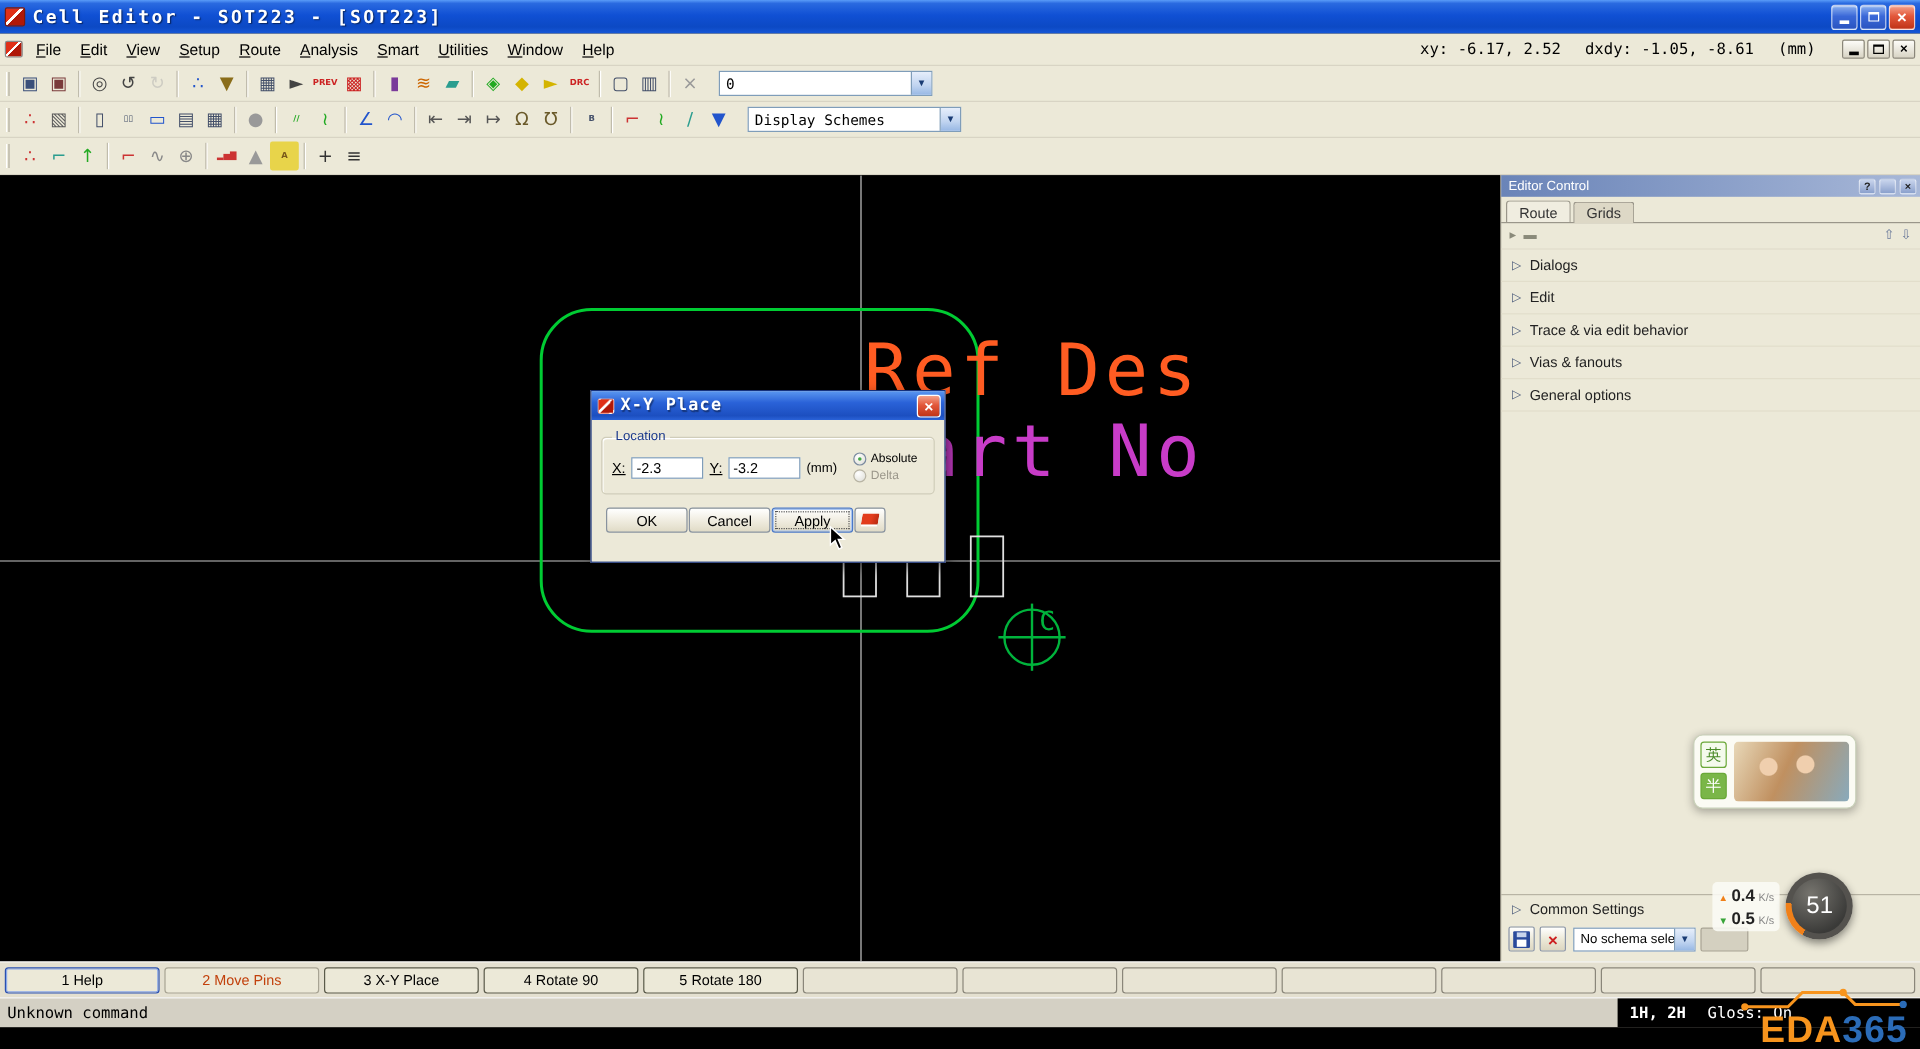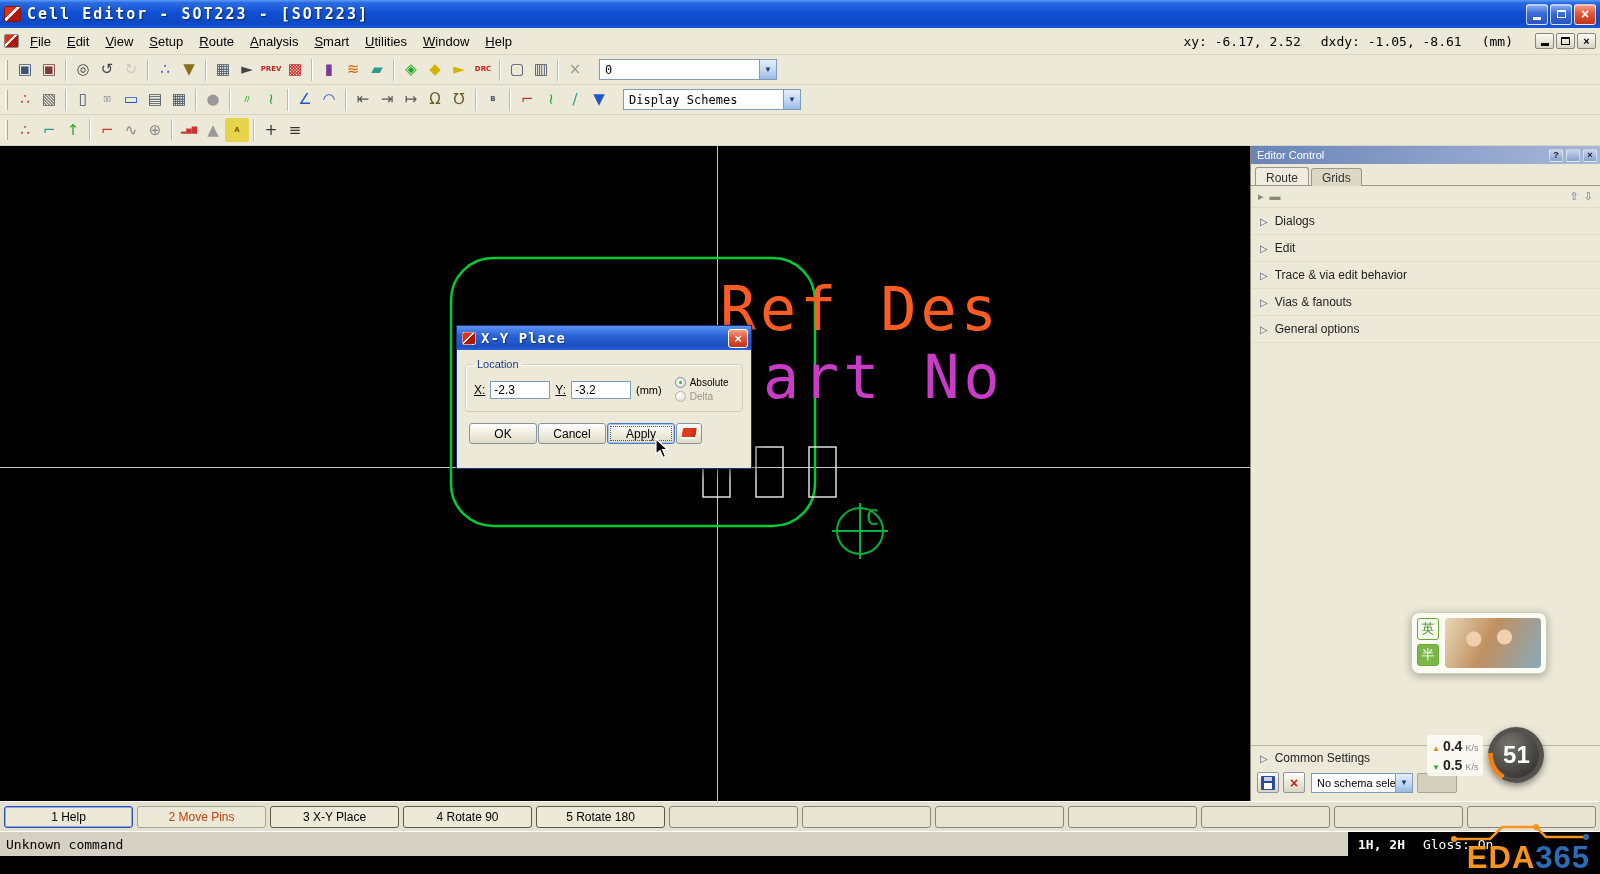--- a/index.html
+++ b/index.html
@@ -48,21 +48,21 @@
   .cv{position:absolute;left:0;top:0;}
   .ch{stroke:#c8c8c8;stroke-width:1;}
   .outline{fill:none;stroke:#00cc33;stroke-width:2.5;}
   .pad{fill:none;stroke:#e0e0e0;stroke-width:1.5;}
   .origin circle,.origin line{fill:none;stroke:#00b33c;stroke-width:2;}
   .origin text{fill:#00b33c;font-size:22px;font-family:"DejaVu Sans Mono",monospace;}
   .refdes{position:absolute;left:720px;top:128px;font-family:"DejaVu Sans Mono",monospace;font-size:60px;letter-spacing:4px;color:#ff5c22;white-space:nowrap;}
   .partno{position:absolute;left:763px;top:196px;font-family:"DejaVu Sans Mono",monospace;font-size:60px;letter-spacing:4px;color:#c83cc8;white-space:nowrap;}
 
   
-  .dialog{position:absolute;left:456px;top:179px;width:296px;background:#ece9d8;border:1px solid #16317c;box-shadow:3px 4px 10px rgba(0,0,0,.55);}
+  .dialog{position:absolute;left:492px;top:179px;width:296px;background:#ece9d8;border:1px solid #16317c;box-shadow:3px 4px 10px rgba(0,0,0,.55);}
   .dlg-title{height:24px;background:linear-gradient(180deg,#5a96f0 0%,#2a62d8 40%,#1c4fc0 85%,#2a62d8 100%);display:flex;align-items:center;padding:0 3px 0 5px;gap:5px;}
   .dlg-icon{width:14px;height:13px;background:linear-gradient(135deg,#e03018 40%,#fff 40% 52%,#b01808 52%);border:1px solid rgba(255,255,255,.5);border-radius:2px;}
   .dlg-title-text{color:#fff;font-family:"DejaVu Sans Mono",monospace;font-weight:bold;font-size:14px;letter-spacing:1px;flex:1;text-shadow:1px 1px 1px rgba(0,0,0,.4);}
   .dlg-close{width:20px;height:19px;border-radius:3px;border:1px solid #fff;background:linear-gradient(180deg,#f4a088,#e2573a 45%,#c03418);color:#fff;font-size:13px;font-weight:bold;display:flex;align-items:center;justify-content:center;}
   .dlg-body{padding:8px 8px 24px;}
   .grp{border:1px solid #d0cdba;border-radius:4px;box-shadow:inset 1px 1px 0 #fff;padding:7px 8px 9px;}
   .grp legend{font-size:11px;color:#1c3a8c;padding:0 3px;}
   .loc-row{display:flex;align-items:center;gap:5px;}
   .acc{display:inline-block;font-size:12px;}
   .acc::first-letter{text-decoration:underline;}
@@ -114,21 +114,21 @@
   .cs-ghost{width:40px;height:20px;background:#d4d0c0;border:1px solid #a8a494;border-radius:2px;}
   .speed-overlay{position:absolute;top:581px;left:176px;display:flex;align-items:center;gap:5px;z-index:6;}
   .rates{display:flex;flex-direction:column;gap:3px;background:rgba(250,250,245,.88);padding:3px 5px;border-radius:4px;}
   .rate{display:flex;align-items:baseline;gap:3px;font-size:11px;color:#222;}
   .rate b{font-size:14px;}
   .sarrow{font-size:8px;}
   .sarrow.up{color:#f08019;}
   .sarrow.dn{color:#3aa53a;}
   .unit{font-size:9px;color:#888;}
   .ball{width:56px;height:56px;border-radius:50%;background:conic-gradient(from 210deg,#f08019 0 65deg,#54524e 65deg 360deg);display:flex;align-items:center;justify-content:center;box-shadow:0 3px 7px rgba(0,0,0,.45);}
-  .ball-in{width:46px;height:46px;border-radius:50%;background:radial-gradient(circle at 35% 28%,#76746e,#3a3a38 75%);color:#fff;font-size:24px;display:flex;align-items:center;justify-content:center;font-weight:bold;}
+  .ball-in{width:46px;height:46px;border-radius:50%;background:radial-gradient(circle at 35% 28%,#76746e,#3a3a38 75%);color:#fff;font-size:20px;display:flex;align-items:center;justify-content:center;}
 
   
   .fnbar{height:30px;background:#e4e0d0;display:flex;align-items:center;padding:0 2px;border-top:1px solid #fff;}
   .fn-btn{flex:1;height:22px;margin:0 2px;background:#ece9d8;border:1px solid #5a5a4a;border-radius:3px;font-size:12px;display:flex;align-items:center;justify-content:center;color:#000;white-space:nowrap;}
   .fn-btn.focused{border:1px solid #2a50b0;box-shadow:0 0 0 1px #8aa8e8 inset;}
   .fn-btn.disabled{color:#c2410c;border-color:#a8a494;}
   .fn-btn.empty{background:#e8e4d4;border-color:#8a867a;}
   .statusbar{height:25px;background:#d4d0c4;display:flex;align-items:center;border-top:1px solid #fff;}
   .sb-msg{flex:1;font-family:"DejaVu Sans Mono",monospace;font-size:13px;color:#000;padding-left:6px;}
   .sb-right{width:252px;height:100%;background:#000;display:flex;align-items:center;gap:18px;padding:0 10px;color:#fff;font-family:"DejaVu Sans Mono",monospace;font-size:13px;}

